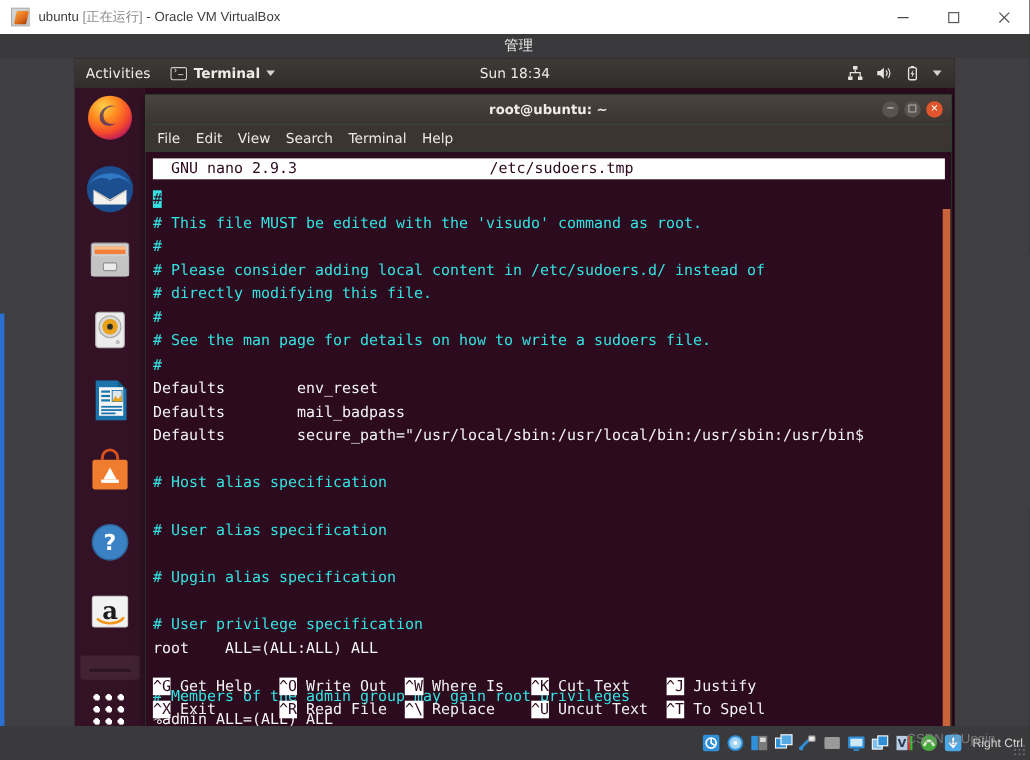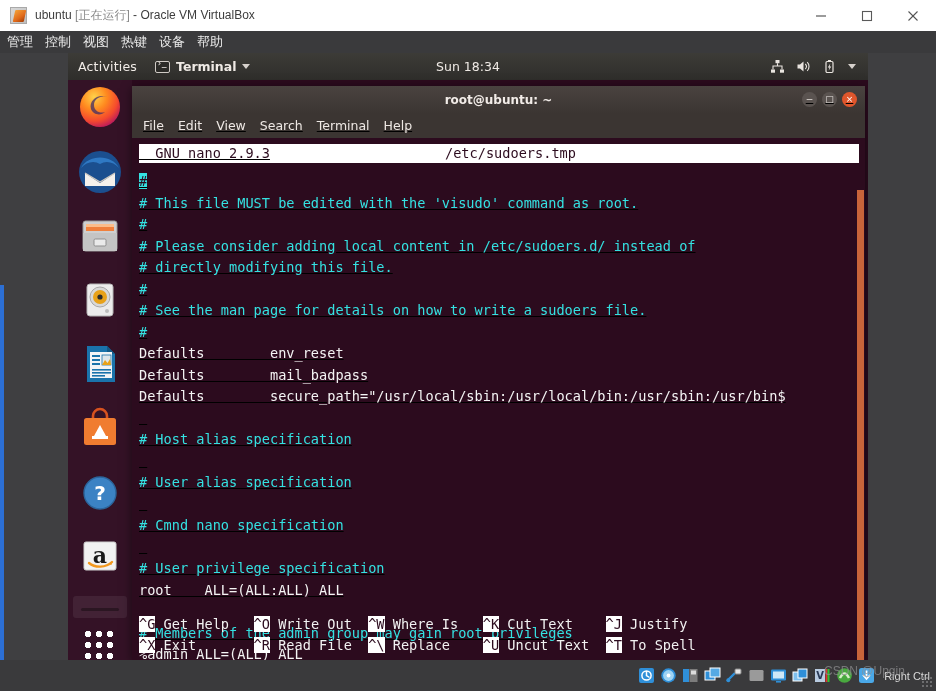--- a/index.html
+++ b/index.html
@@ -39,21 +39,21 @@
     margin-left: auto; display: flex; height: 31px;
   }
   .vbox-winbtn {
     width: 46px; height: 31px; display: flex; align-items: center; justify-content: center;
   }
   .vbox-winbtn svg { display: block; }
 
   .vbox-menubar {
     position: absolute; left: 0; top: 31px; width: 936px; height: 22px;
     background: #3a3a3c;
-    display: flex; align-items: center; gap: 12px; padding-left: 7px;
+    display: flex; align-items: center; gap: 12px; padding-left: 7px; flex-direction: column;
   }
   .vbox-menu-item {
     font-size: 13px; color: #eaeaea; line-height: 22px;
     font-family: "DejaVu Sans", sans-serif; white-space: nowrap;
   }
 
   
   .host-gutter {
     position: absolute; left: 0; top: 53px; width: 68px; height: 607px;
     background: #3f3f41;
@@ -145,21 +145,20 @@
     position:absolute; left:16px; width:32px; height:32px;
     background-image: radial-gradient(circle 3px at 4px 4px, #ffffff 98%, transparent 100%);
     background-size: 11px 11px; background-repeat: repeat;
   }
 
   
   .term-win {
     position: absolute; left: 64px; top: 33px; width: 733px; height: 574px;
     background: #15803d; overflow: hidden;
     box-shadow: 0 2px 10px rgba(0,0,0,.5);
-    text-decoration: underline;
   }
   .term-title {
     height: 27px; background: linear-gradient(#4a4340,#3b3532);
     display: flex; align-items: center; position: relative;
   }
   .term-title-label {
     position:absolute; left:0; right:0; text-align:center;
     font-size: 12px; font-weight:bold; color:#f2ece8;
     font-family:"DejaVu Sans", sans-serif;
   }
@@ -417,21 +416,21 @@
 <span class="c"># See the man page for details on how to write a sudoers file.</span>
 <span class="c">#</span>
 <span class="w">Defaults        env_reset</span>
 <span class="w">Defaults        mail_badpass</span>
 <span class="w">Defaults        secure_path="/usr/local/sbin:/usr/local/bin:/usr/sbin:/usr/bin</span><span class="cont">$</span>
 <span> </span>
 <span class="c"># Host alias specification</span>
 <span> </span>
 <span class="c"># User alias specification</span>
 <span> </span>
-<span class="c"># Cmnd nano specification</span>
+<span class="c"># Upgin alias specification</span>
 <span> </span>
 <span class="c"># User privilege specification</span>
 <span class="w">root    ALL=(ALL:ALL) ALL</span>
 <span> </span>
 <span class="c"># Members of the admin group may gain root privileges</span>
 <span class="w">%admin ALL=(ALL) ALL</span></div>
 
         <div class="nano-bar"><span class="k">^G</span> Get Help   <span class="k">^O</span> Write Out  <span class="k">^W</span> Where Is   <span class="k">^K</span> Cut Text    <span class="k">^J</span> Justify
 <span class="k">^X</span> Exit       <span class="k">^R</span> Read File  <span class="k">^\</span> Replace    <span class="k">^U</span> Uncut Text  <span class="k">^T</span> To Spell</div>
 

